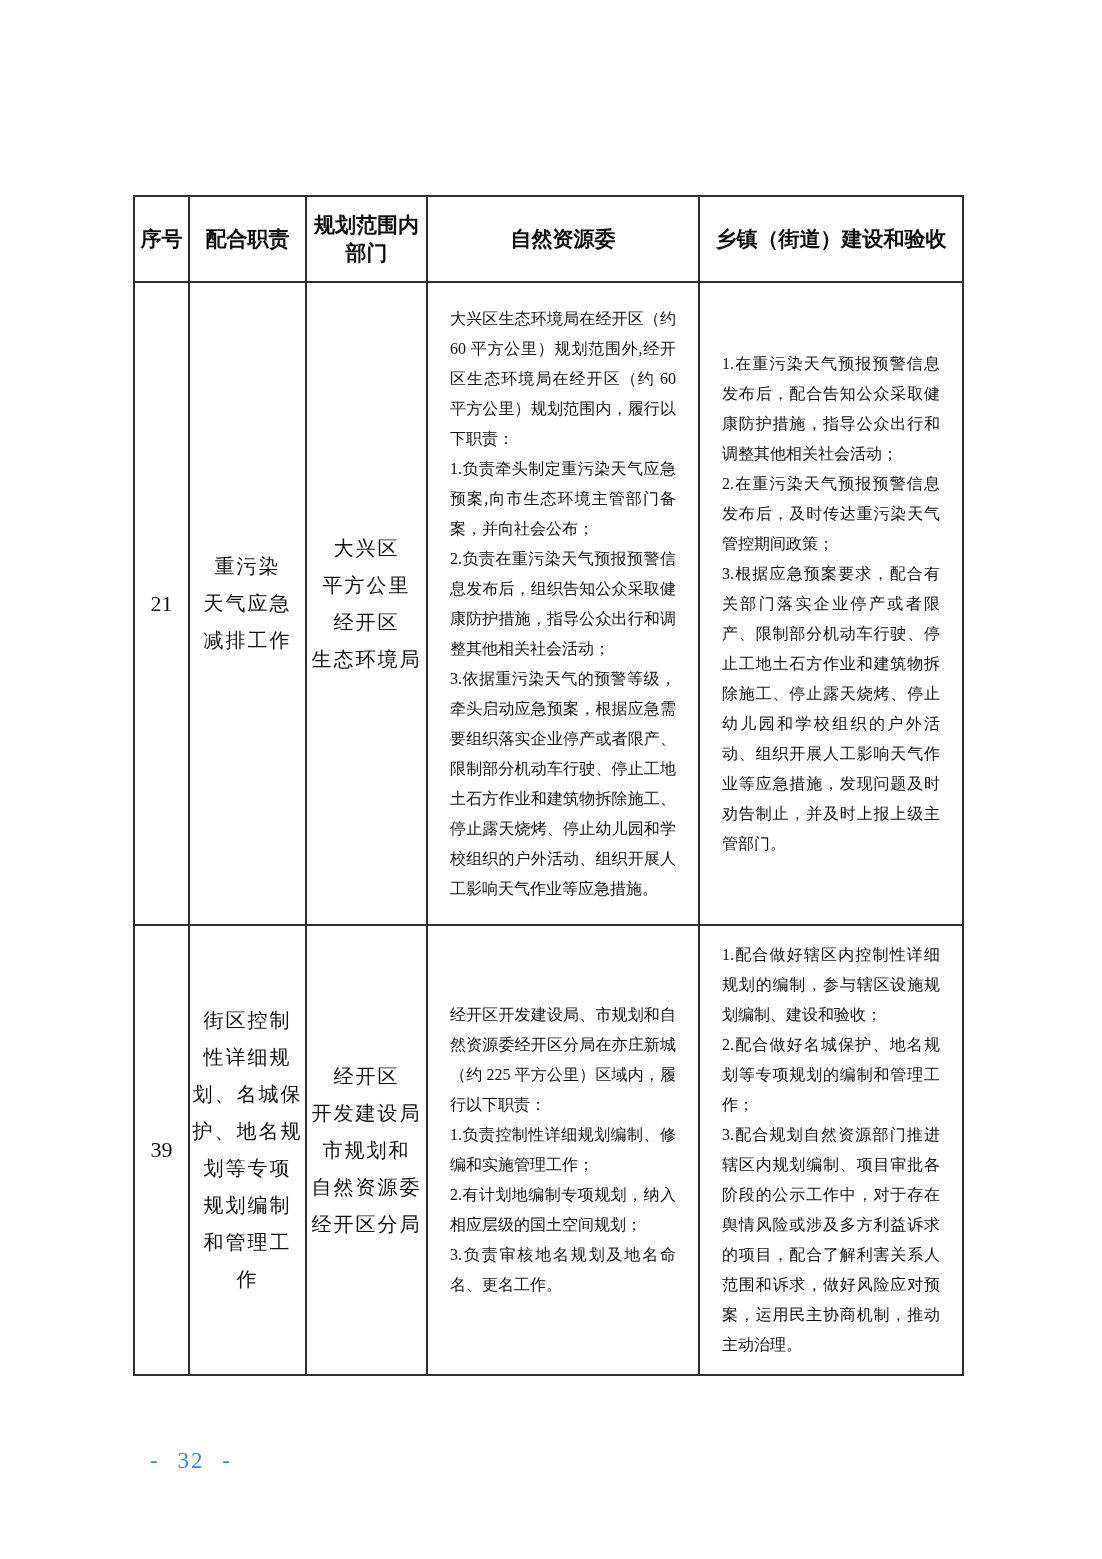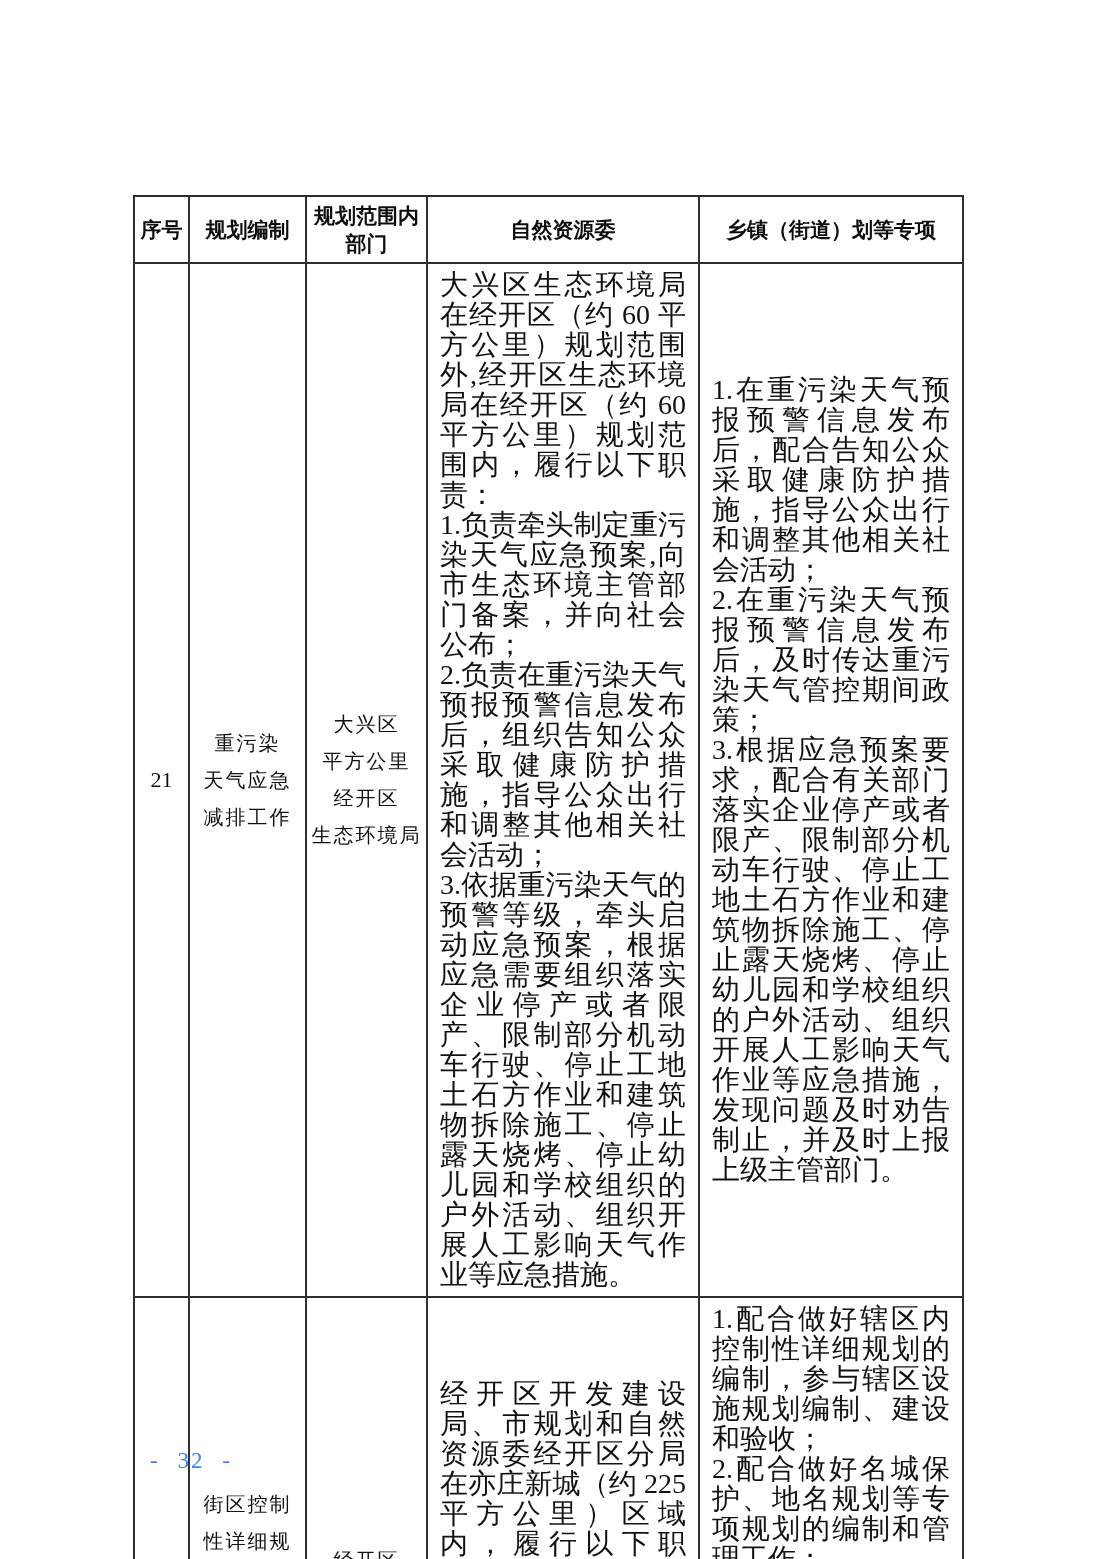--- a/index.html
+++ b/index.html
@@ -26,21 +26,21 @@
     width: 829px;
     border-collapse: collapse;
     table-layout: fixed;
   }
   table.resp-table th,
   table.resp-table td {
     border: 2px solid #2e2e2e;
     vertical-align: middle;
     overflow: hidden;
   }
-  tr.header-row { height: 67px; }
+  tr.header-row { height: 86px; }
   tr.row-21 { height: 643px; }
   tr.row-22 { height: 450px; }
 
   th.hcell {
     font-family: "Liberation Sans", "DejaVu Sans", sans-serif;
     font-weight: bold;
     font-size: 21px;
     line-height: 28px;
     text-align: center;
     white-space: pre-line;
@@ -54,25 +54,25 @@
   }
   td.c-name, td.c-dept {
     font-size: 20px;
     line-height: 37px;
     letter-spacing: 2px;
     text-align: center;
     white-space: pre-line;
     padding: 2px;
   }
   td.c-duty, td.c-coop {
-    font-size: 28px;
+    font-size: 16px;
     line-height: 30px;
     text-align: justify;
     white-space: pre-line;
-    padding: 6px 12px;
+    padding: 6px 22px;
   }
   .page-number {
     position: absolute;
     left: 150px;
     top: 1448px;
     font-size: 23px;
     letter-spacing: 2px;
     word-spacing: 10px;
     color: #3b82f6;
   }
@@ -86,25 +86,25 @@
     <colgroup>
       <col style="width:55px">
       <col style="width:117px">
       <col style="width:121px">
       <col style="width:272px">
       <col style="width:264px">
     </colgroup>
     <thead>
       <tr class="header-row">
         <th class="hcell">序号</th>
-        <th class="hcell">规划编制</th>
+        <th class="hcell">配合职责</th>
         <th class="hcell">规划范围内
 部门</th>
         <th class="hcell">自然资源委</th>
-        <th class="hcell">乡镇（街道）划等专项</th>
+        <th class="hcell">乡镇（街道）建设和验收</th>
       </tr>
     </thead>
     <tbody>
       <tr class="row-21">
         <td class="c-seq">21</td>
         <td class="c-name">重污染
 天气应急
 减排工作</td>
         <td class="c-dept">大兴区
 平方公里
@@ -112,21 +112,21 @@
 生态环境局</td>
         <td class="c-duty">大兴区生态环境局在经开区（约 60 平方公里）规划范围外,经开区生态环境局在经开区（约 60 平方公里）规划范围内，履行以下职责：
 1.负责牵头制定重污染天气应急预案,向市生态环境主管部门备案，并向社会公布；
 2.负责在重污染天气预报预警信息发布后，组织告知公众采取健康防护措施，指导公众出行和调整其他相关社会活动；
 3.依据重污染天气的预警等级，牵头启动应急预案，根据应急需要组织落实企业停产或者限产、限制部分机动车行驶、停止工地土石方作业和建筑物拆除施工、停止露天烧烤、停止幼儿园和学校组织的户外活动、组织开展人工影响天气作业等应急措施。</td>
         <td class="c-coop">1.在重污染天气预报预警信息发布后，配合告知公众采取健康防护措施，指导公众出行和调整其他相关社会活动；
 2.在重污染天气预报预警信息发布后，及时传达重污染天气管控期间政策；
 3.根据应急预案要求，配合有关部门落实企业停产或者限产、限制部分机动车行驶、停止工地土石方作业和建筑物拆除施工、停止露天烧烤、停止幼儿园和学校组织的户外活动、组织开展人工影响天气作业等应急措施，发现问题及时劝告制止，并及时上报上级主管部门。</td>
       </tr>
       <tr class="row-22">
-        <td class="c-seq">22</td>
+        <td class="c-seq">39</td>
         <td class="c-name">街区控制
 性详细规
 划、名城保
 护、地名规
 划等专项
 规划编制
 和管理工
 作</td>
         <td class="c-dept">经开区
 开发建设局

